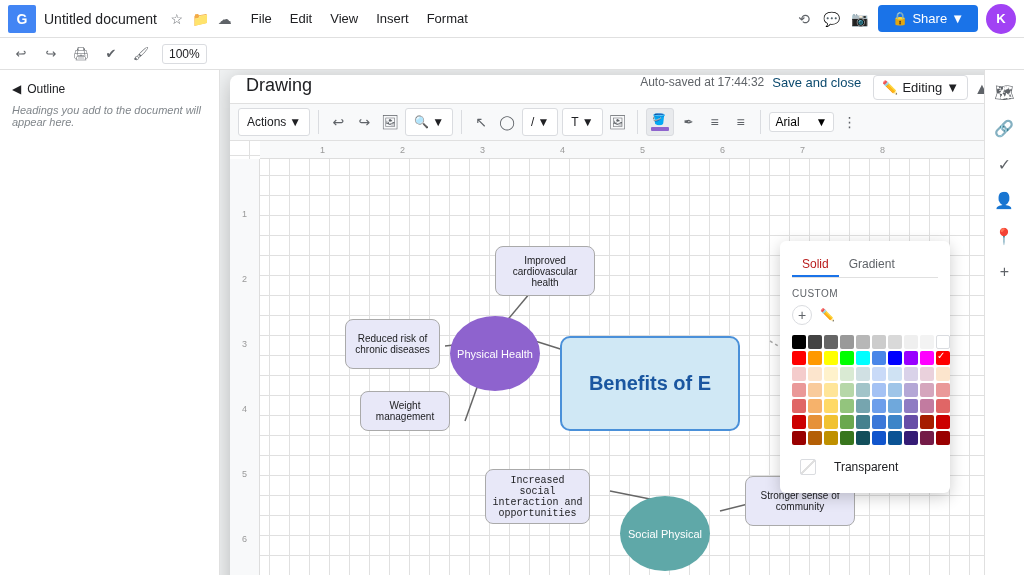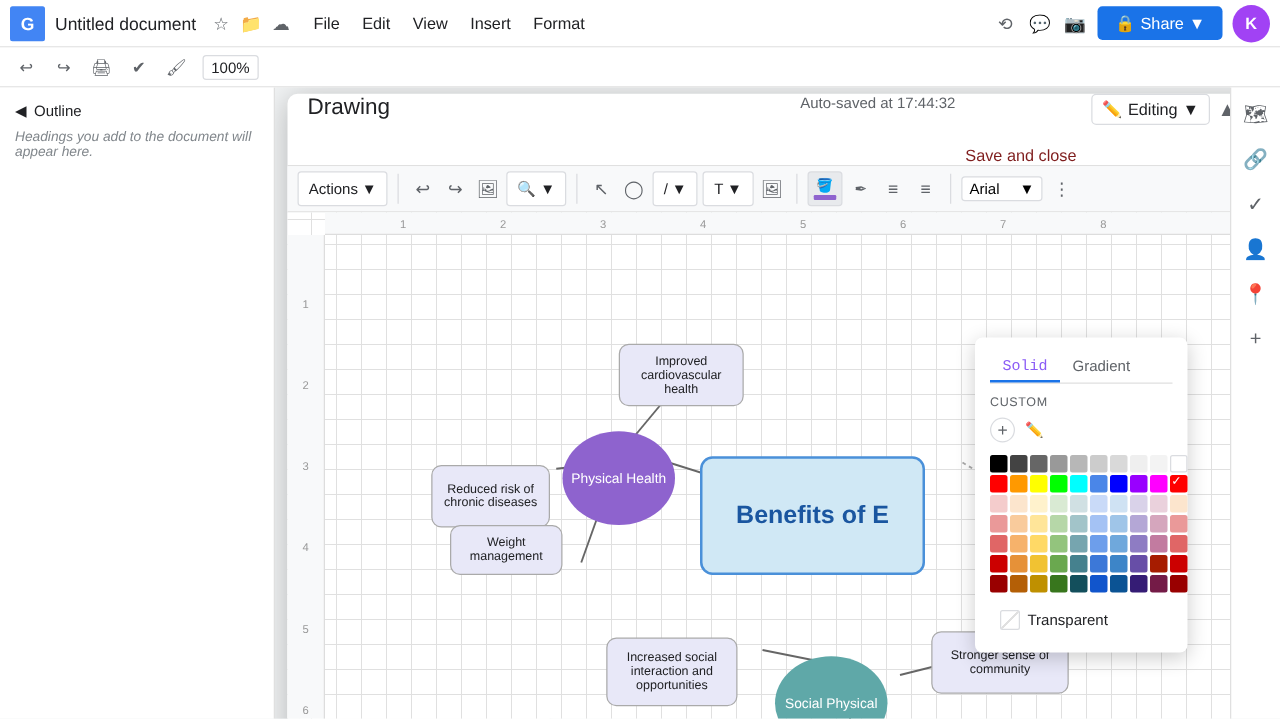--- a/index.html
+++ b/index.html
@@ -96,21 +96,21 @@
       z-index: 100;
     }
 
     .modal-header {
       display: flex; align-items: flex-start;
       padding: 0 16px;
       border-bottom: 1px solid #e0e0e0;
     }
     .modal-title { font-size: 18px; color: #202124; font-weight: 400; flex: 1; }
     .autosave { font-size: 12px; color: #5f6368; margin-right: 8px; }
-    .save-close-btn { font-size: 13px; color: #7f1d1d; font-weight: 500; cursor: pointer; background: none; border: none; margin-top: 42px; }
+    .save-close-btn { font-size: 13px; color: #0c4a6e; font-weight: 500; cursor: pointer; background: none; border: none; }
     .editing-btn {
       display: flex; align-items: center; gap: 4px;
       font-size: 13px; color: #202124;
       padding: 4px 8px; border: 1px solid #dadce0;
       border-radius: 4px; cursor: pointer; margin-left: 12px;
     }
     .modal-collapse { width: 28px; height: 28px; display: flex; align-items: center; justify-content: center; cursor: pointer; color: #5f6368; }
 
     
     .drawing-toolbar {
@@ -169,39 +169,39 @@
     }
     .cp-tabs {
       display: flex; gap: 0; margin-bottom: 10px;
       border-bottom: 1px solid #e0e0e0;
     }
     .cp-tab {
       font-size: 12px; color: #5f6368;
       padding: 4px 10px; cursor: pointer;
       border-bottom: 2px solid transparent;
     }
-    .cp-tab.active { color: #8b5cf6; border-bottom-color: #1a73e8; font-family: Liberation Mono, monospace; }
+    .cp-tab.active { color: #b91c1c; border-bottom-color: #1a73e8; }
     .cp-label { font-size: 10px; color: #5f6368; font-weight: 500; margin-bottom: 6px; letter-spacing: 0.5px; }
     .cp-custom-row { display: flex; align-items: center; gap: 6px; margin-bottom: 10px; }
     .cp-add { width: 20px; height: 20px; border-radius: 50%; border: 1px solid #dadce0; display: flex; align-items: center; justify-content: center; cursor: pointer; font-size: 14px; color: #5f6368; }
     .cp-edit { width: 20px; height: 20px; display: flex; align-items: center; justify-content: center; cursor: pointer; font-size: 12px; color: #5f6368; }
     .color-grid { display: grid; grid-template-columns: repeat(10, 14px); gap: 2px; margin-bottom: 8px; }
     .color-swatch {
       width: 14px; height: 14px;
       border-radius: 2px;
       cursor: pointer;
       position: relative;
     }
     .color-swatch.selected::after {
       content: '✓';
       position: absolute; top: -1px; left: 1px;
       font-size: 10px; color: #fff;
     }
     .cp-transparent {
-      display: flex; align-items: center; gap: 6px;
+      display: flex; align-items: center; gap: 18px;
       padding: 6px 8px; cursor: pointer; border-radius: 4px;
       font-size: 12px; color: #202124;
     }
     .transparent-icon {
       width: 16px; height: 16px;
       background: linear-gradient(to bottom right, #fff 45%, #e0e0e0 45%, #e0e0e0 55%, #fff 55%);
       border: 1px solid #dadce0; border-radius: 2px;
     }
 
     
@@ -363,41 +363,41 @@
         </div>
 
         <div style="position:absolute; left:220px; top:175px; width:90px; height:75px; background:#8e63ce; border-radius:50%; display:flex; align-items:center; justify-content:center; text-align:center; font-size:11px; color:#fff; font-weight:500;">
           <span>Physical Health</span>
         </div>
 
         <div style="position:absolute; left:330px; top:195px; width:180px; height:95px; background:#d0e8f5; border:2px solid #4a90d9; border-radius:10px; display:flex; align-items:center; justify-content:center; text-align:center; font-size:20px; font-weight:600; color:#1a56a0;">
           <span>Benefits of E</span>
         </div>
 
-        <div style="position:absolute; left:115px; top:178px; width:95px; height:50px; background:#e8e8f8; border:1px solid #aaa; border-radius:8px; display:flex; align-items:center; justify-content:center; text-align:center; font-size:10px; color:#202124; padding:4px;margin-top:24px;">
+        <div style="position:absolute; left:115px; top:178px; width:95px; height:50px; background:#e8e8f8; border:1px solid #aaa; border-radius:8px; display:flex; align-items:center; justify-content:center; text-align:center; font-size:10px; color:#202124; padding:4px;">
           <span>Reduced risk of chronic diseases</span>
         </div>
 
         <div style="position:absolute; left:265px; top:105px; width:100px; height:50px; background:#e8e8f8; border:1px solid #aaa; border-radius:8px; display:flex; align-items:center; justify-content:center; text-align:center; font-size:10px; color:#202124; padding:4px;">
           <span>Improved cardiovascular health</span>
         </div>
 
         <div style="position:absolute; left:130px; top:250px; width:90px; height:40px; background:#e8e8f8; border:1px solid #aaa; border-radius:8px; display:flex; align-items:center; justify-content:center; text-align:center; font-size:10px; color:#202124; padding:4px;">
           <span>Weight management</span>
         </div>
 
         <div style="position:absolute; left:590px; top:255px; width:115px; height:50px; background:#f9d6d6; border:1px solid #d0a0a0; border-radius:8px; display:flex; align-items:center; justify-content:center; text-align:center; font-size:10px; color:#202124; padding:4px;">
           <span>Improved mood and well-being</span>
         </div>
 
         <div style="position:absolute; left:390px; top:355px; width:90px; height:75px; background:#5fa8a8; border-radius:50%; display:flex; align-items:center; justify-content:center; text-align:center; font-size:11px; color:#fff; font-weight:500;">
           <span>Social Physical</span>
         </div>
 
-        <div style="position:absolute; left:255px; top:340px; width:105px; height:55px; background:#e8e8f8; border:1px solid #aaa; border-radius:8px; display:flex; align-items:center; justify-content:center; text-align:center; font-size:10px; color:#202124; padding:4px;">
+        <div style="position:absolute; left:255px; top:328px; width:105px; height:55px; background:#e8e8f8; border:1px solid #aaa; border-radius:8px; display:flex; align-items:center; justify-content:center; text-align:center; font-size:10px; color:#202124; padding:4px;font-family:Liberation Mono, monospace;">
           <span>Increased social interaction and opportunities</span>
         </div>
 
         <div style="position:absolute; left:515px; top:335px; width:110px; height:50px; background:#e8e8f8; border:1px solid #aaa; border-radius:8px; display:flex; align-items:center; justify-content:center; text-align:center; font-size:10px; color:#202124; padding:4px;">
           <span>Stronger sense of community</span>
         </div>
 
         <div class="color-picker-popup">
           <div class="cp-tabs">
             <div class="cp-tab active">Solid</div>

